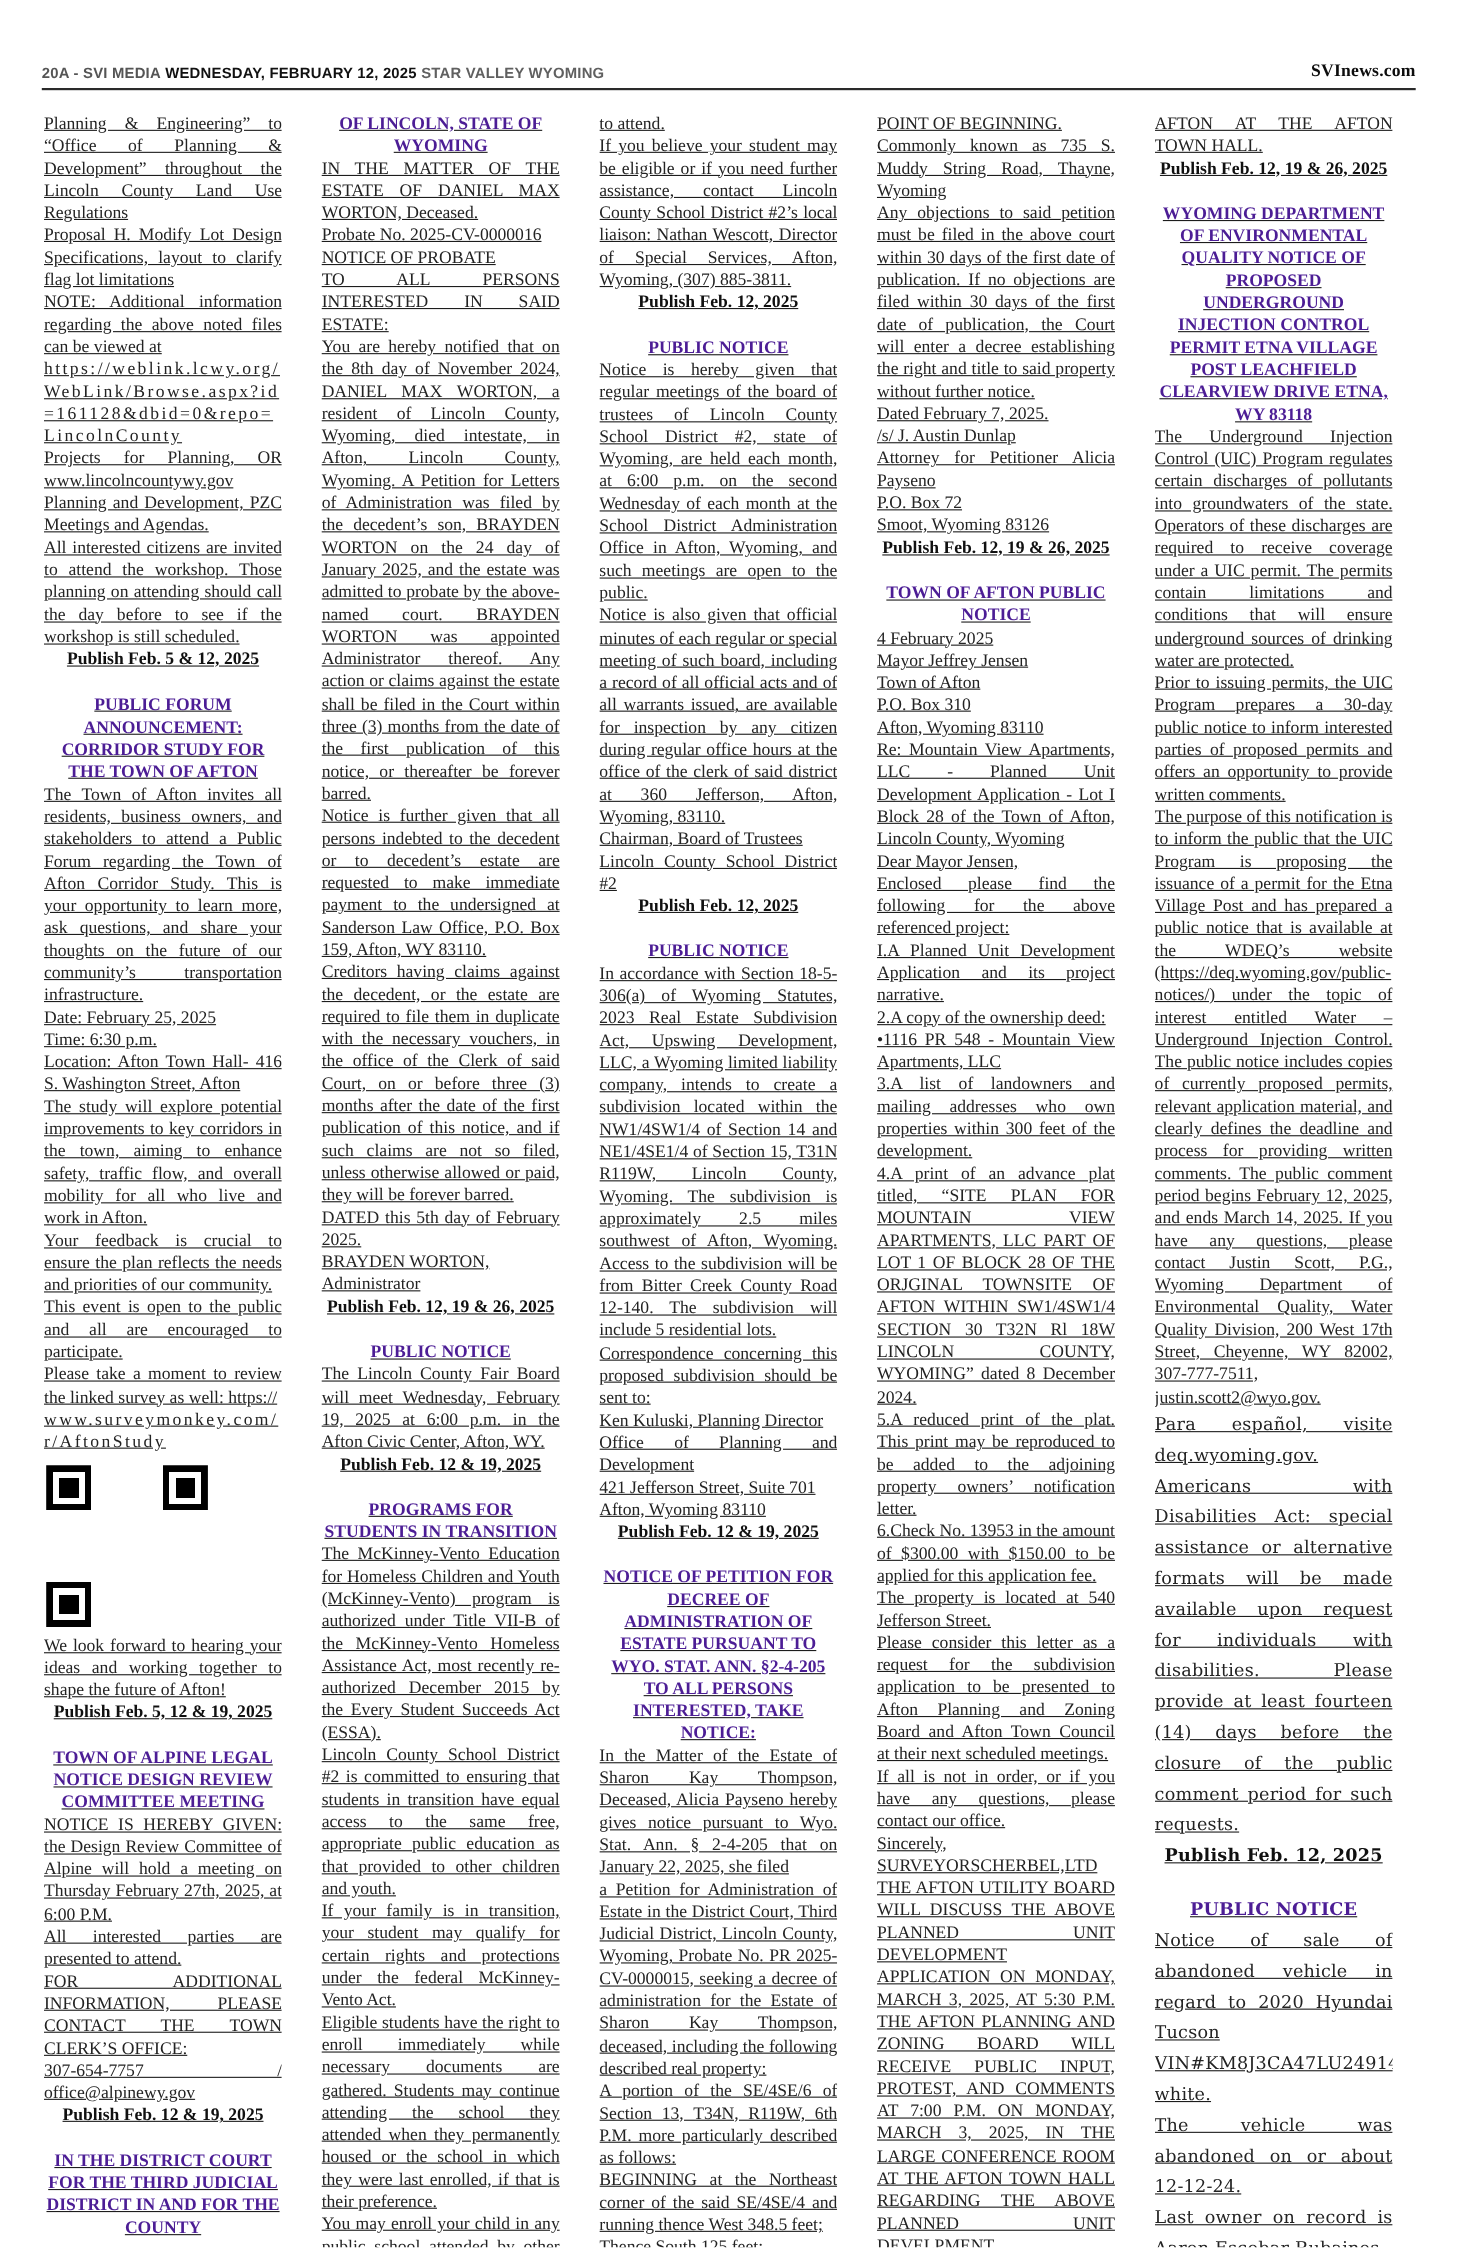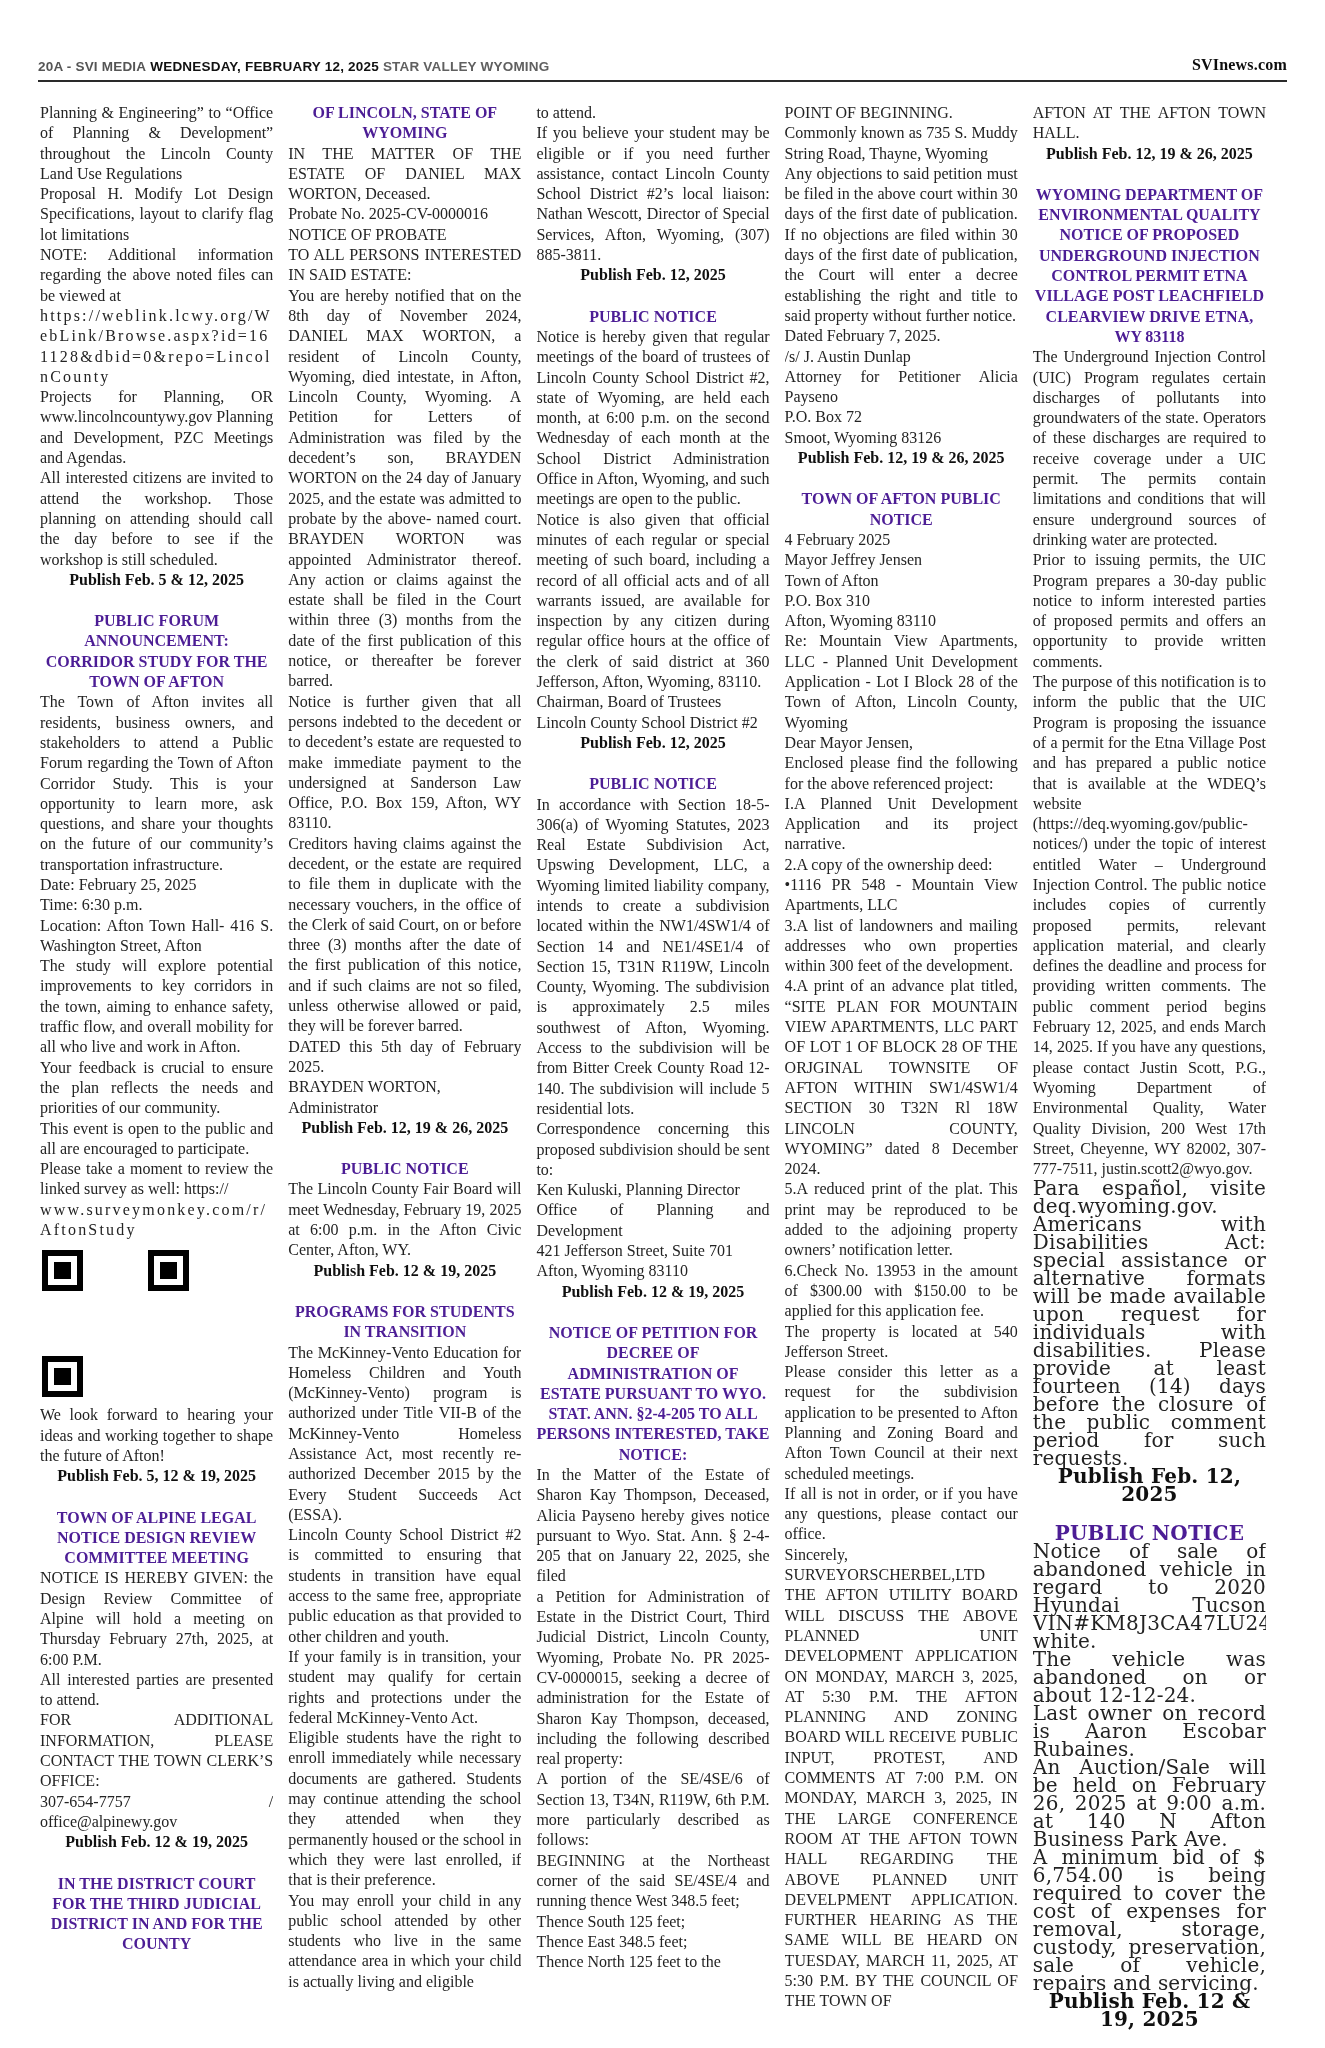--- a/index.html
+++ b/index.html
@@ -3,29 +3,29 @@
 <meta charset="utf-8">
 <style>
   html,body{margin:0;padding:0;background:#fff;}
   body{width:1325px;height:2048px;overflow:hidden;position:relative;color:#1d1d1d;}
   .masthead{position:absolute;top:56px;left:38px;right:38px;display:flex;justify-content:space-between;align-items:flex-end;border-bottom:2.5px solid #2a2a2a;padding-bottom:6px;}
   .mast-left{font-family:"Liberation Sans",sans-serif;font-size:13.5px;letter-spacing:.2px;color:#4a4a4a;white-space:nowrap;text-align:center;}
   .mast-left .edition{font-weight:700;color:#555;}
   .mast-left .date{font-weight:800;color:#111;}
   .mast-left .region{font-weight:700;color:#606060;}
   .mast-site{font-family:"Liberation Serif",serif;font-weight:700;font-size:16px;color:#0d0d0d;letter-spacing:.2px;}
-  .cols{position:absolute;top:103px;left:40px;width:1226px;height:1940px;display:flex;gap:15px;overflow:hidden;}
+  .cols{position:absolute;top:103px;left:40px;width:1226px;height:1940px;display:flex;gap:36px;overflow:hidden;text-decoration:underline;}
   .col{flex:1 1 0;min-width:0;font-family:"Liberation Serif",serif;font-size:16px;line-height:20.3px;text-align:justify;color:#232323;overflow:hidden;}
   .col p{margin:0;}
   .para{text-align:justify;}
   .head{font-weight:700;text-align:center;margin-top:21px !important;color:#4c1d95;text-align-last:center;}
   .col .head:first-child{margin-top:0 !important;}
   .publish{font-weight:700;text-align:center;color:#101010;text-align-last:center;}
   .spaced{letter-spacing:2.2px;word-break:break-all;}
-  .altfont{font-family:"DejaVu Serif",serif;font-size:20px;line-height:18px;letter-spacing:.2px;}
+  .altfont{font-family:"DejaVu Serif",serif;font-size:16px;line-height:28px;letter-spacing:.2px;}
   .qr{margin:10px 0 8px 2px;width:147px;height:147px;}
   .qr svg{display:block;}
 </style>
 </head>
 <body>
 
 <div class="masthead">
   <div class="mast-left">
     <span class="edition">20A - SVI MEDIA</span>
     <span> </span>

